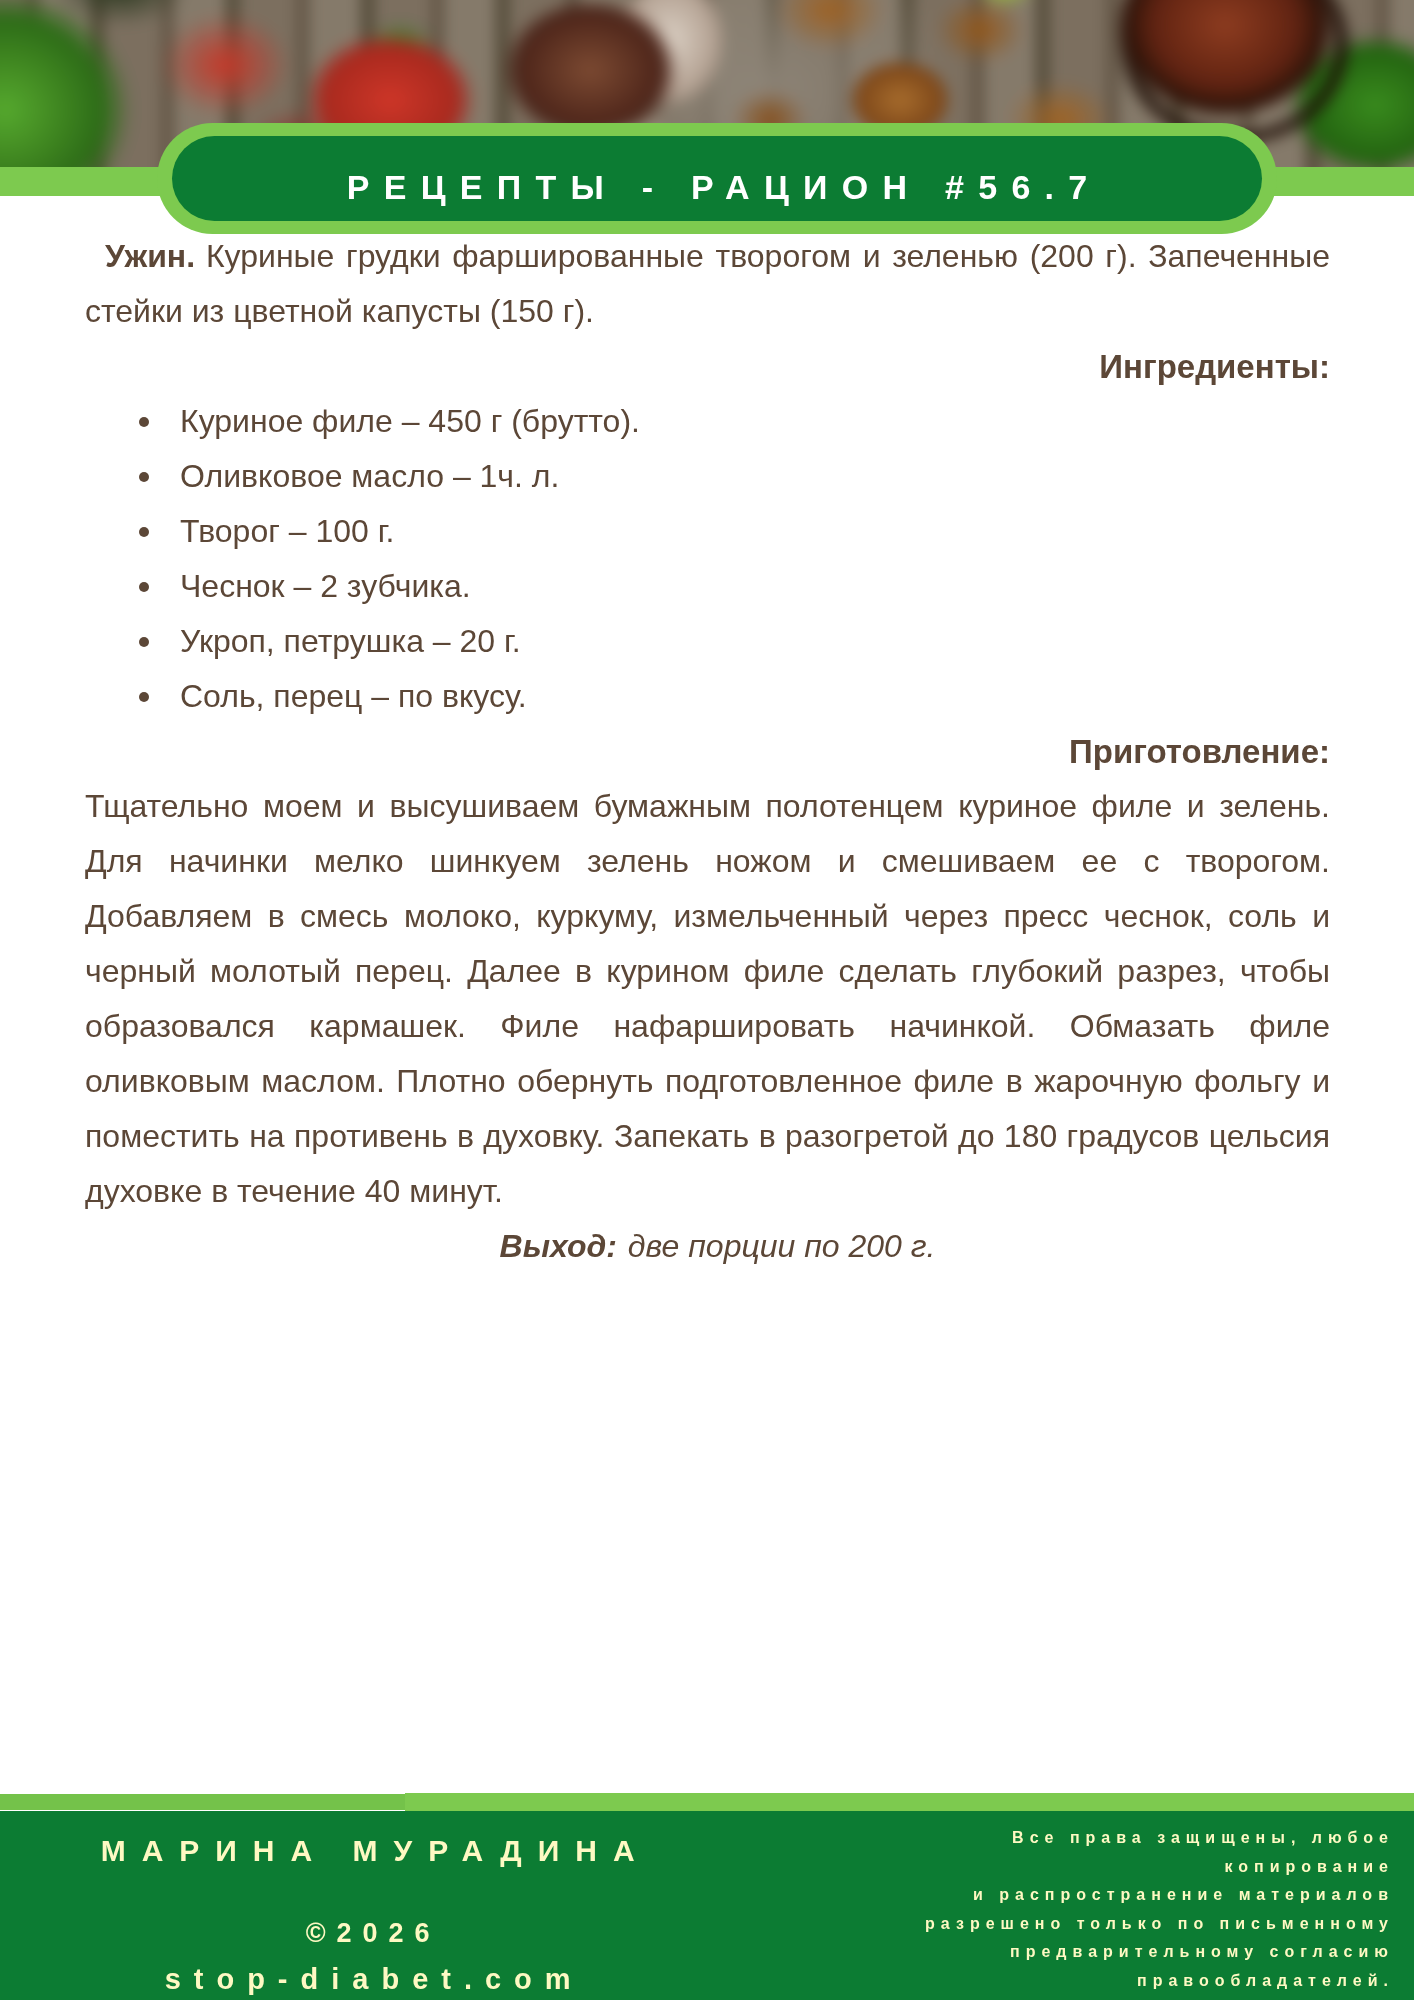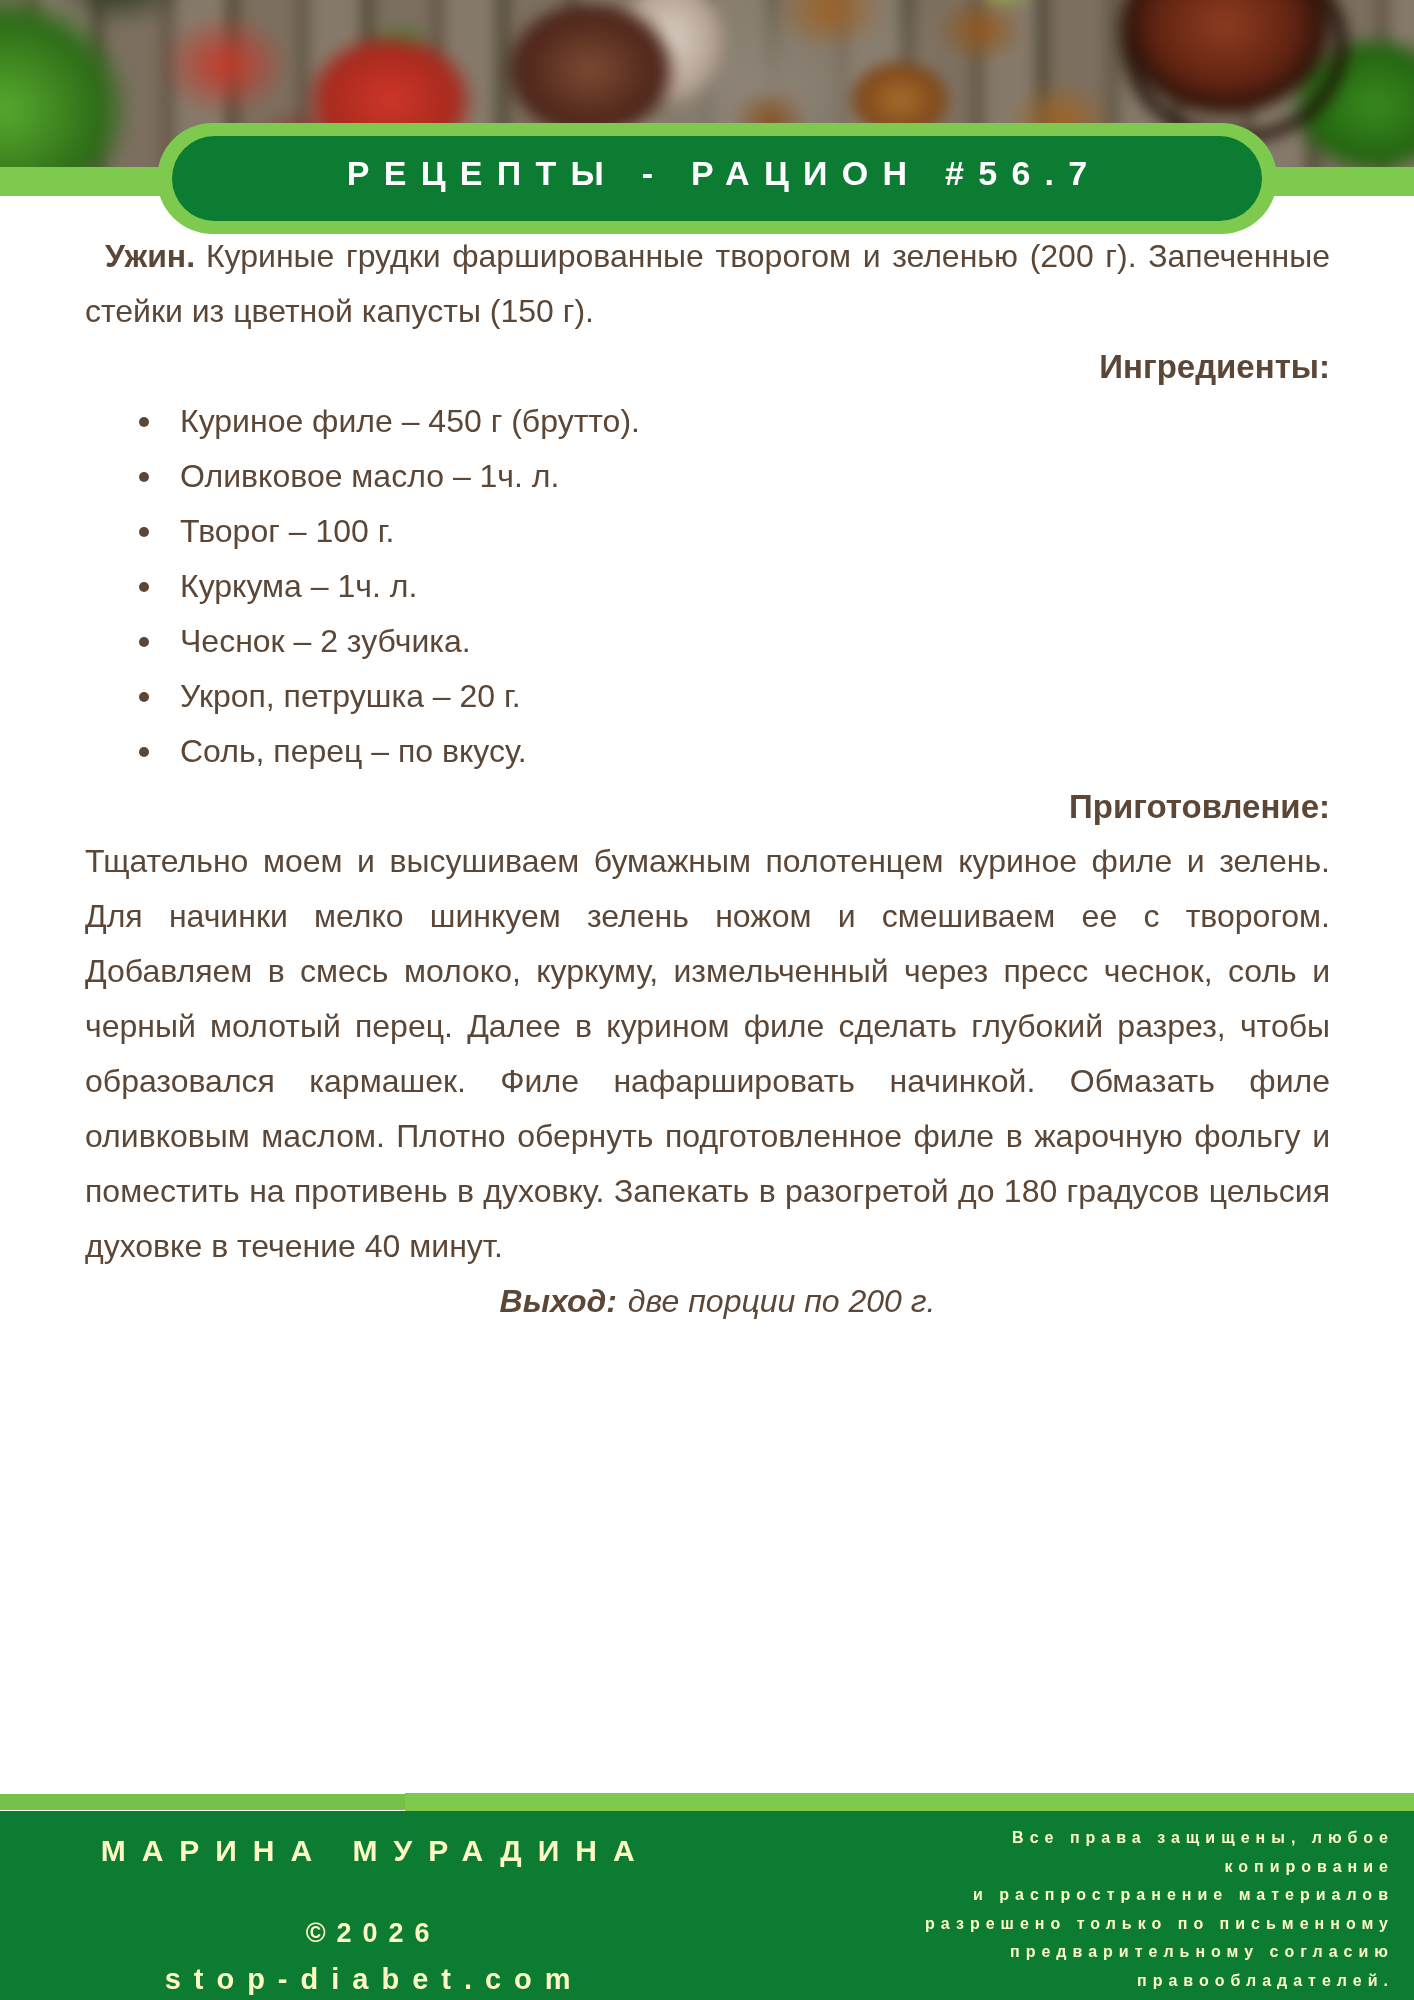--- a/index.html
+++ b/index.html
@@ -36,21 +36,21 @@
       repeating-linear-gradient(90deg, #7b6f60 0 55px, #665a4b 55px 70px, #857a6b 70px 120px, #59503f 120px 135px);
   }
 
   
   .green-band { position:absolute; top:167px; left:0; width:1414px; height:29px; background:#7dca4f; }
 
   
   .title-pill { position:absolute; top:123px; left:157px; width:1120px; height:111px;
                 background:#7dca4f; border-radius:58px; }
   .title-inner { position:absolute; inset:13px 15px 13px 15px; background:#0c7c33; border-radius:46px;
-                 display:flex; align-items:flex-start; justify-content:center; }
+                 display:flex; align-items:center; justify-content:center; }
   .title-inner h1 { color:#ffffff; font-size:34px; font-weight:bold; letter-spacing:0.42em;
                     padding-top:18px; white-space:nowrap; text-indent:0.42em; }
 
   
   .content { position:absolute; top:229px; left:85px; width:1245px; color:#5c4737; }
   .para { font-size:32px; line-height:55px; text-align:justify; }
   .b { font-weight:bold; margin-right:0.34em;margin-left:20px; }
   .content h2 { font-size:33px; line-height:55px; font-weight:bold; text-align:right; }
   .ingredients { list-style:none; }
   .ingredients li { position:relative; font-size:32px; line-height:55px; padding-left:95px; }
@@ -87,21 +87,20 @@
 
   <main class="content">
     <p class="para"><span class="b">Ужин.</span><span>Куриные грудки фаршированные творогом и зеленью (200 г). Запеченные стейки из цветной капусты (150 г).</span></p>
 
     <h2>Ингредиенты:</h2>
 
     <ul class="ingredients">
       <li>Куриное филе – 450 г (брутто).</li>
       <li>Оливковое масло – 1ч. л.</li>
       <li>Творог – 100 г.</li>
-      <li>Куркума – 1ч. л.</li>
       <li>Чеснок – 2 зубчика.</li>
       <li>Укроп, петрушка – 20 г.</li>
       <li>Соль, перец – по вкусу.</li>
     </ul>
 
     <h2>Приготовление:</h2>
 
     <p class="para">Тщательно моем и высушиваем бумажным полотенцем куриное филе и зелень. Для начинки мелко шинкуем зелень ножом и смешиваем ее с творогом. Добавляем в смесь молоко, куркуму, измельченный через пресс чеснок, соль и черный молотый перец. Далее в курином филе сделать глубокий разрез, чтобы образовался кармашек. Филе нафаршировать начинкой. Обмазать филе оливковым маслом. Плотно обернуть подготовленное филе в жарочную фольгу и поместить на противень в духовку. Запекать в разогретой до 180 градусов цельсия духовке в течение 40 минут.</p>
 
     <p class="para yield"><span class="b">Выход:</span><span>две порции по 200 г.</span></p>

